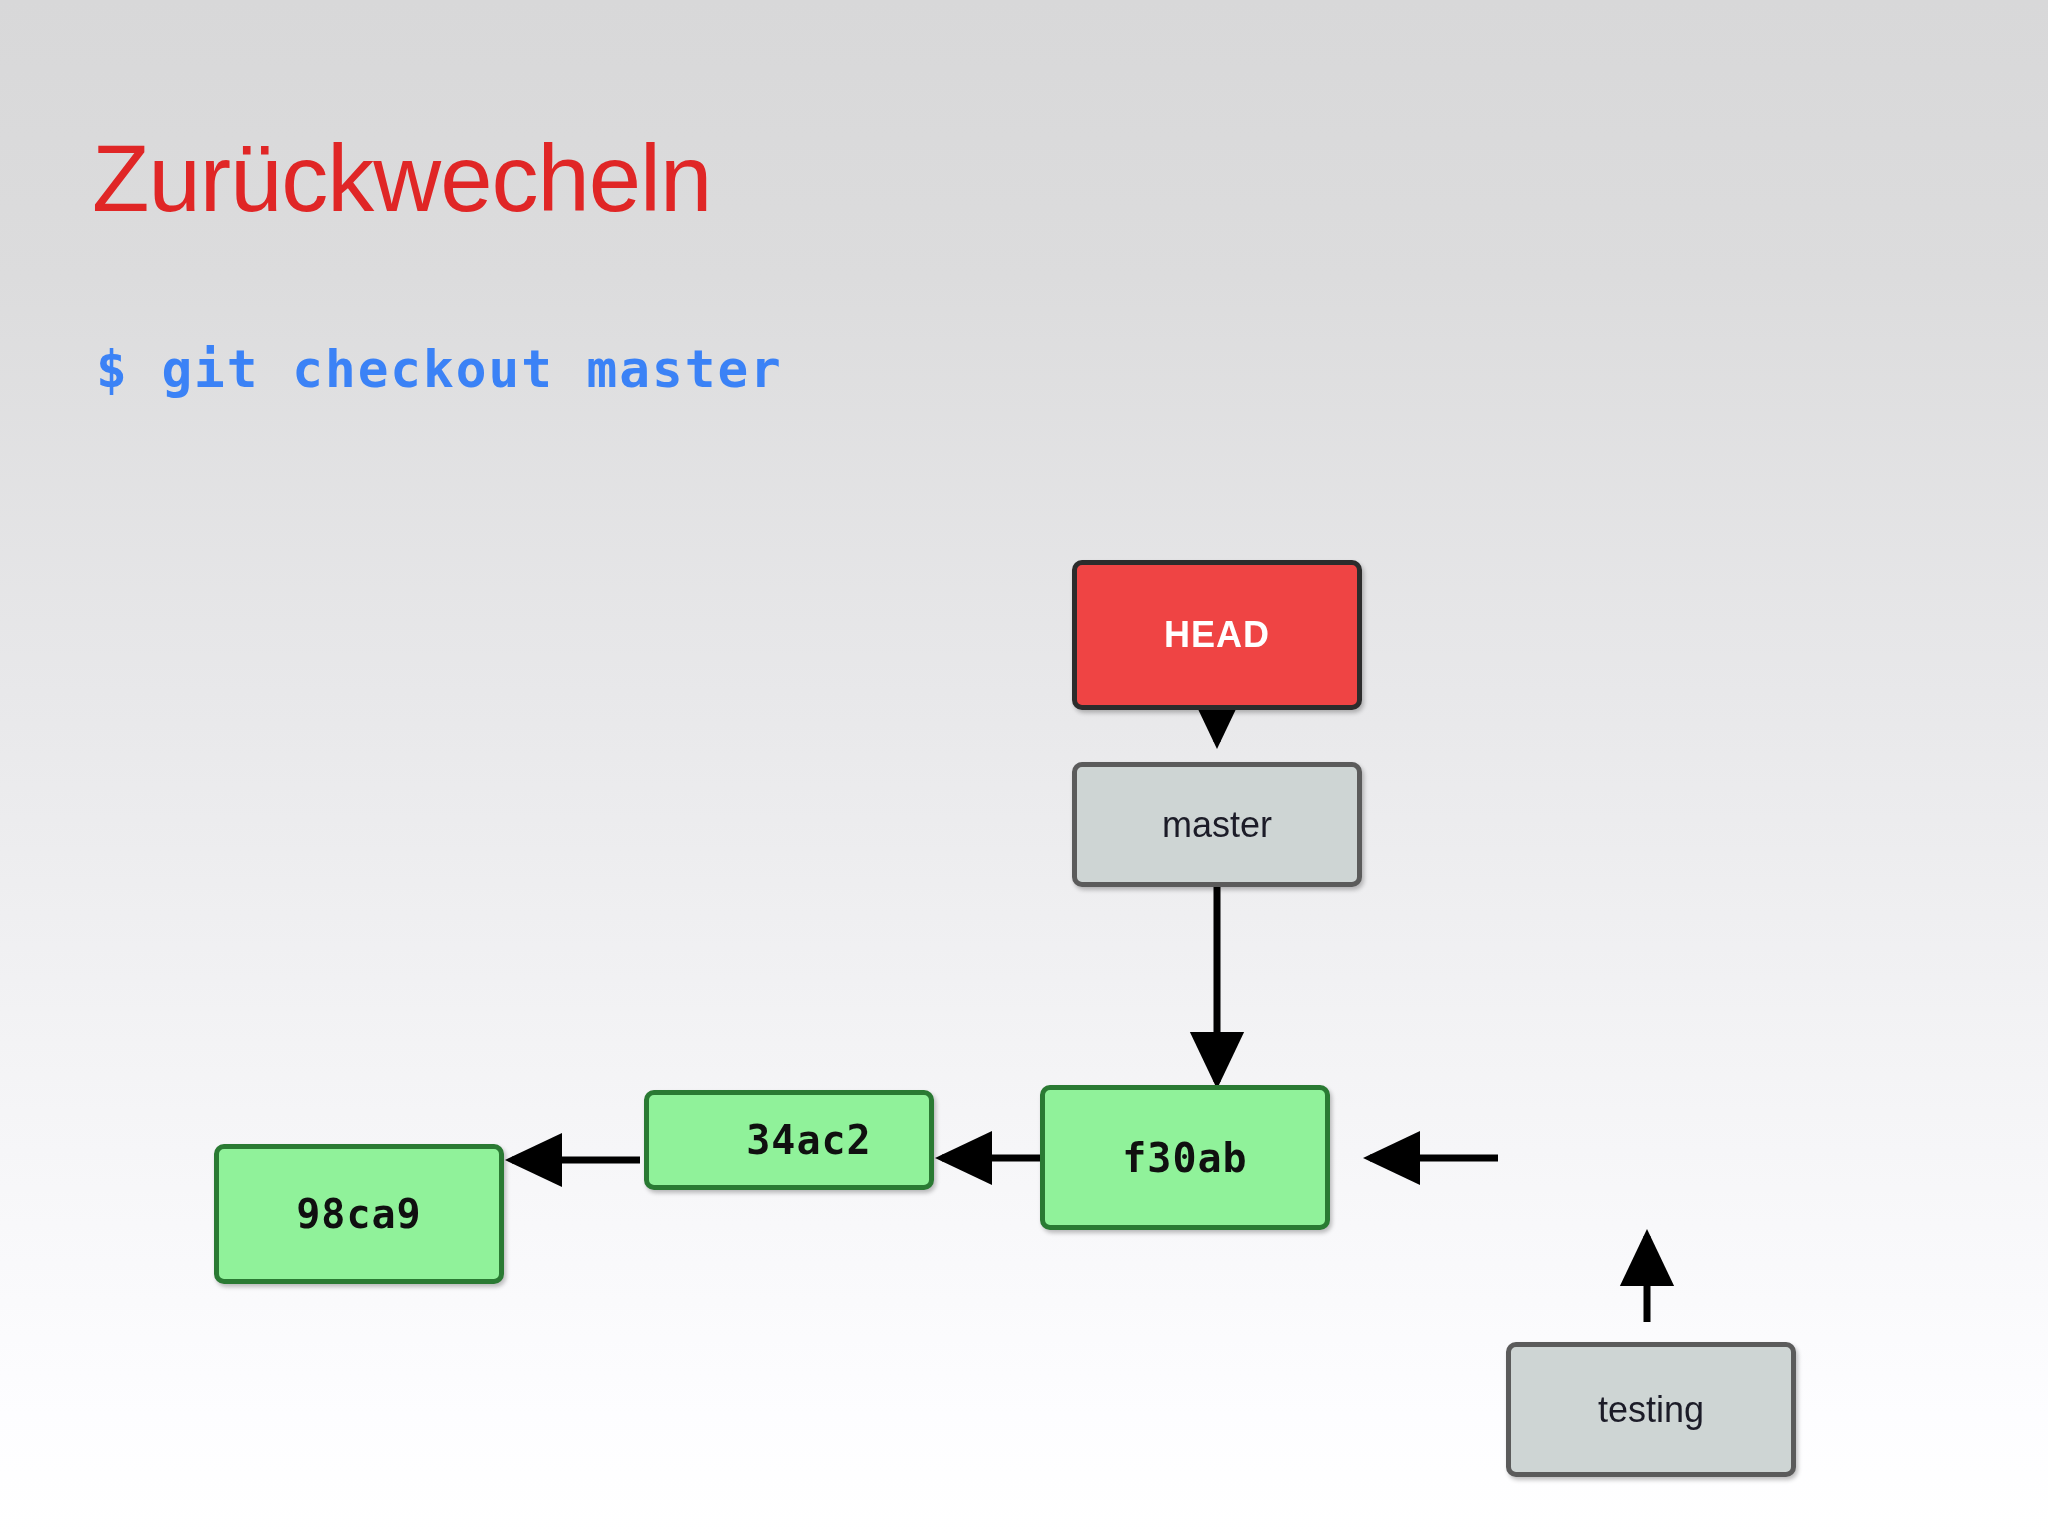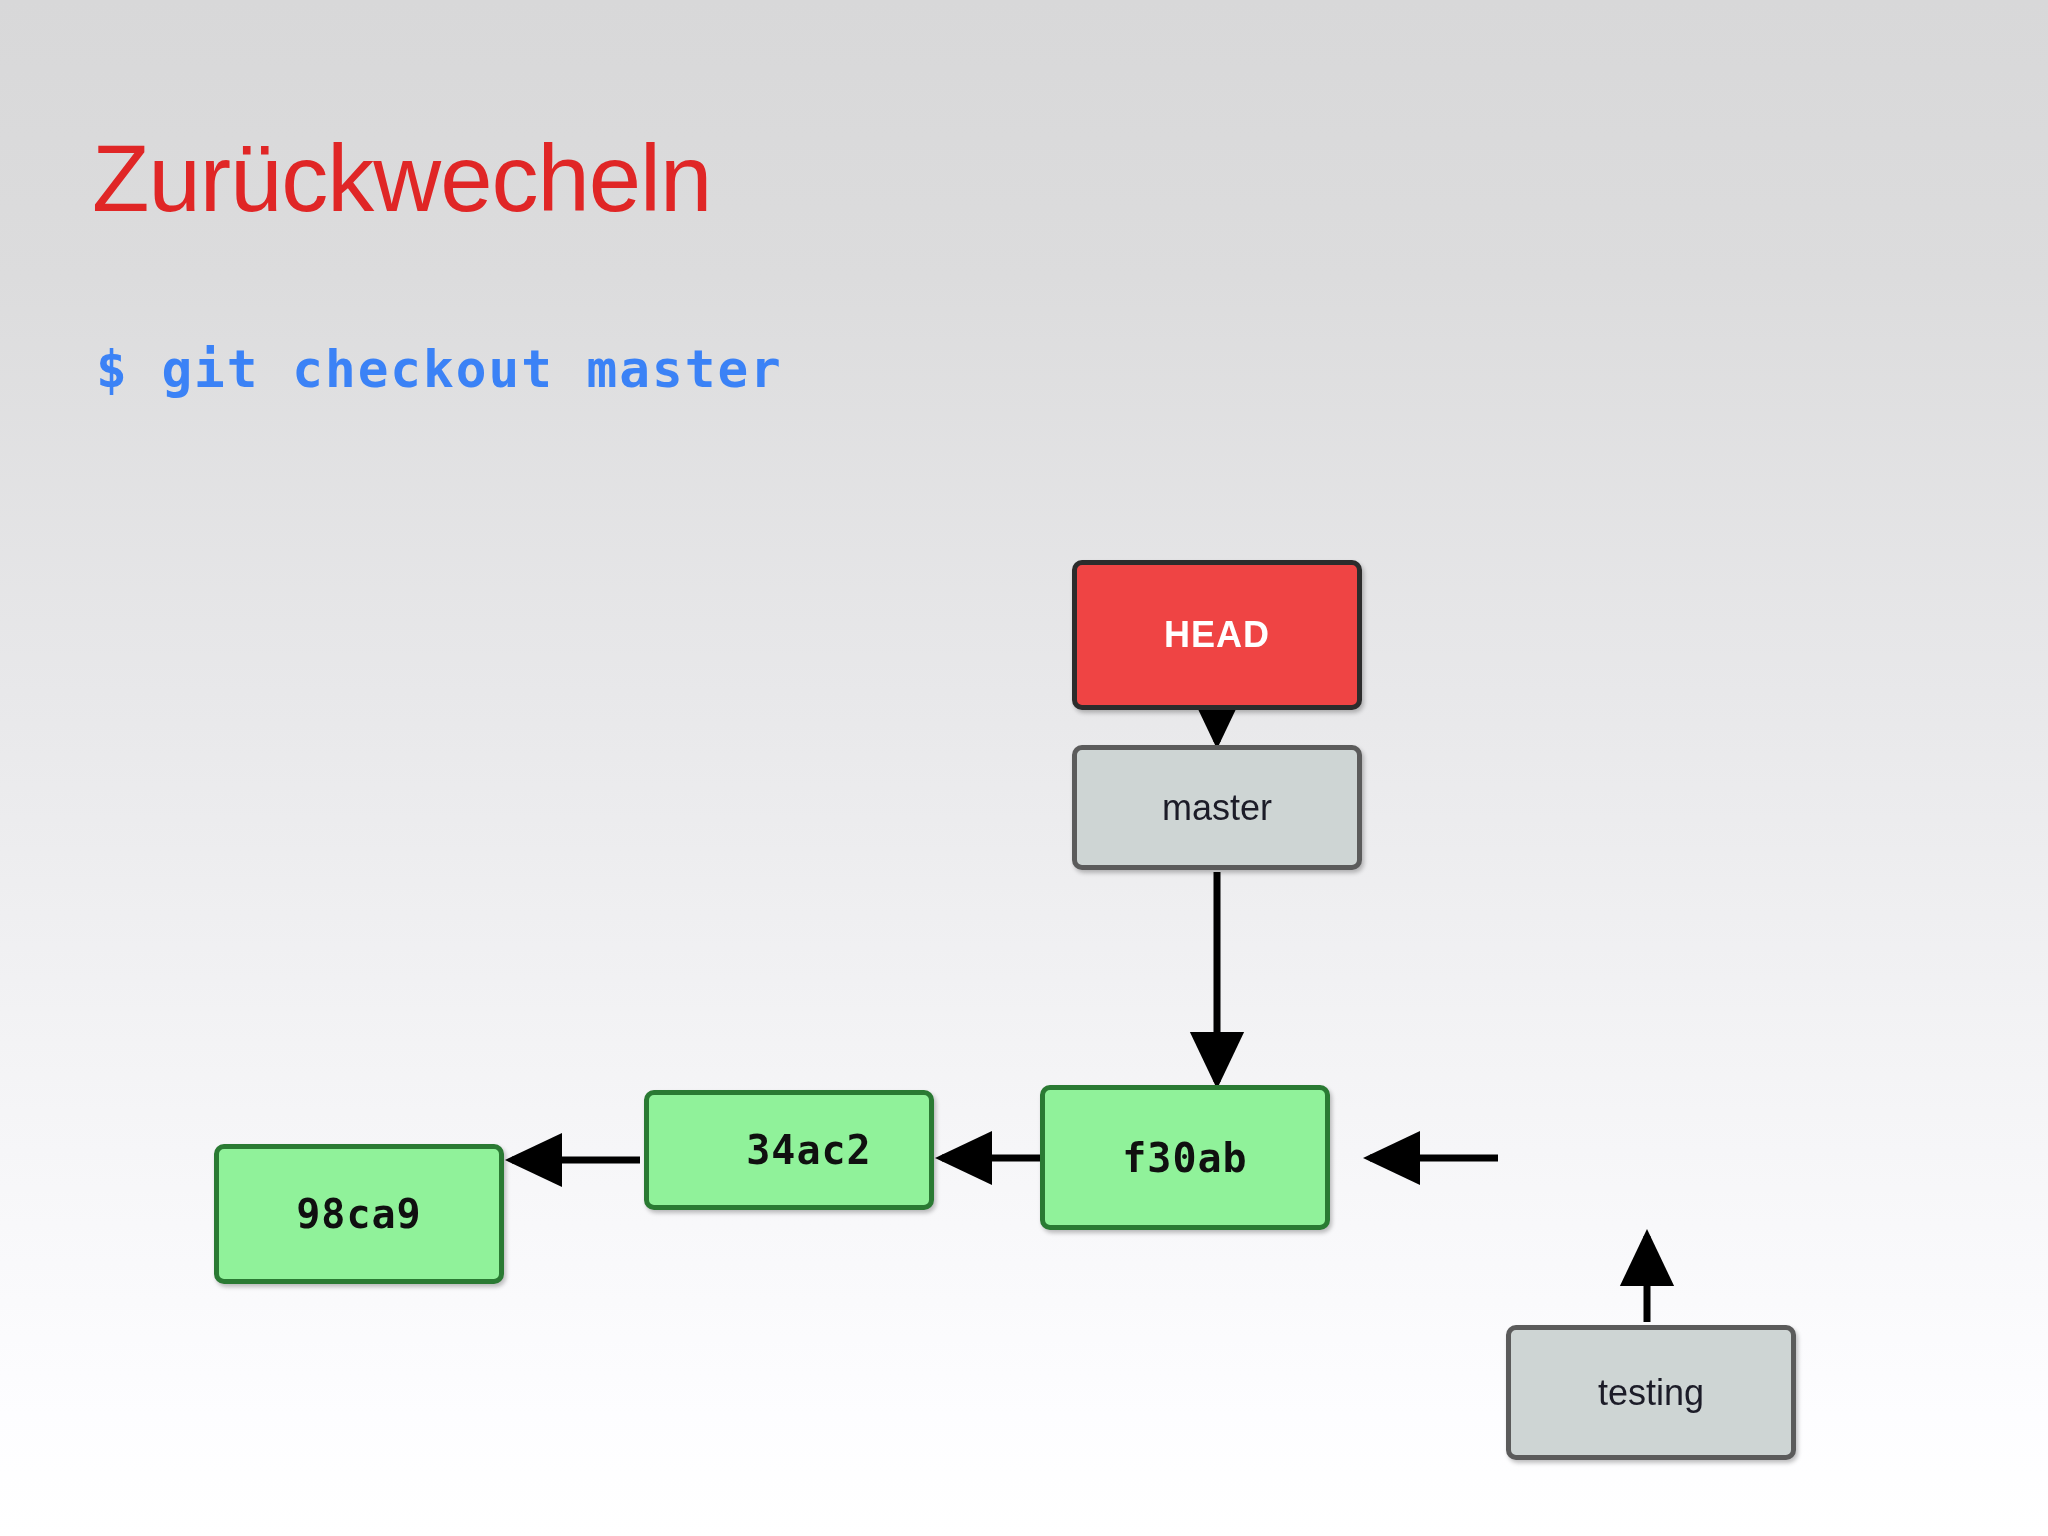--- a/index.html
+++ b/index.html
@@ -75,35 +75,36 @@
     letter-spacing: 1px;
   }
 
   .node-ref {
     background: #ced5d4;
     border: 5px solid #5b5b5b;
     font-family: "Liberation Sans", sans-serif;
     font-size: 36px;
     font-weight: 400;
     color: #1c1c28;
+    margin-top: 17px;
   }
 
   .node-head {
     background: #ef4444;
     border: 5px solid #2c2c2c;
     font-family: "Liberation Sans", sans-serif;
     font-size: 36px;
     font-weight: 700;
     color: #ffffff;
     letter-spacing: 1px;
   }
 
   
   #node-98ca9  { left: 214px;  top: 1144px; width: 290px; height: 140px; }
-  #node-34ac2  { left: 644px;  top: 1090px; width: 290px; height: 120px; padding-left: 40px; }
+  #node-34ac2  { left: 644px;  top: 1090px; width: 290px; height: 100px; padding-left: 40px; }
   #node-f30ab  { left: 1040px; top: 1085px; width: 290px; height: 145px; }
   #node-c2b9e  { left: 1502px; top: 1085px; width: 290px; height: 145px; }
   #node-head   { left: 1072px; top: 560px;  width: 290px; height: 150px; }
   #node-master { left: 1072px; top: 745px;  width: 290px; height: 125px; }
   #node-testing{ left: 1506px; top: 1325px; width: 290px; height: 135px; }
 
   .arrow-layer {
     position: absolute;
     left: 0; top: 0;
     width: 2048px;

